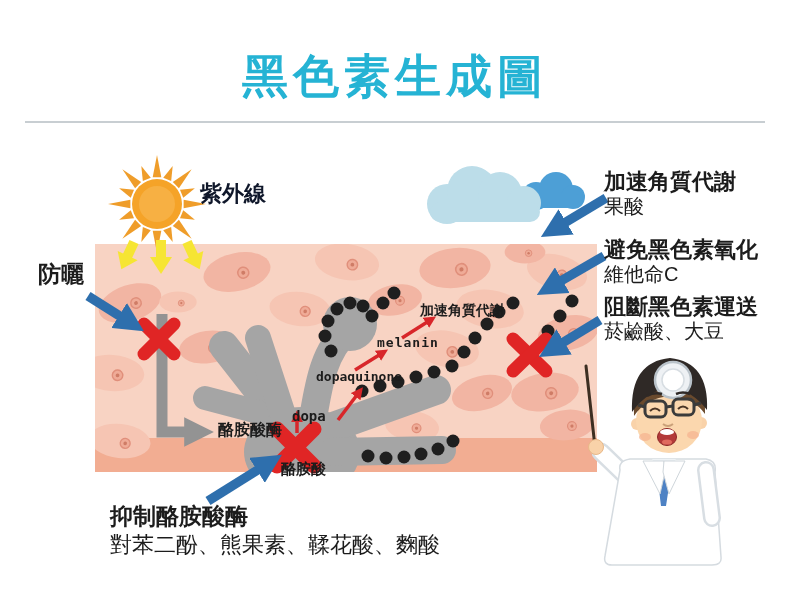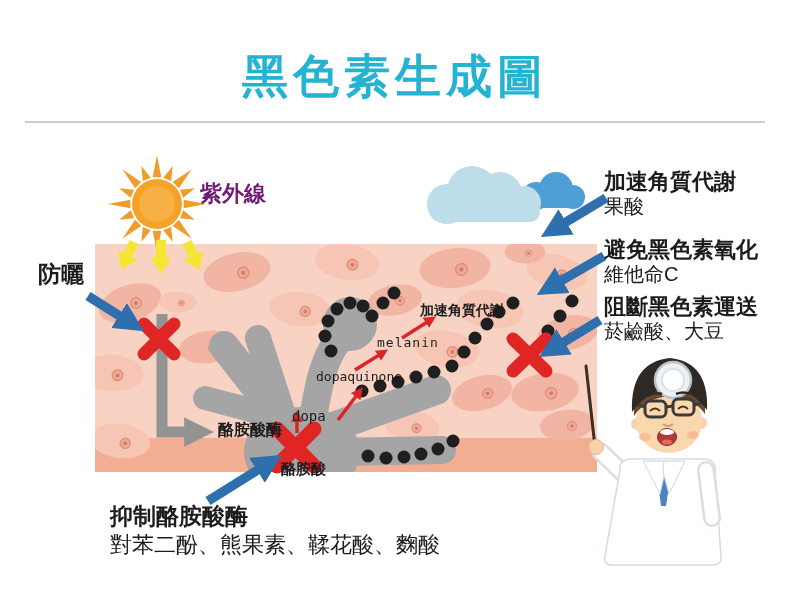--- a/index.html
+++ b/index.html
@@ -3,25 +3,25 @@
 <meta charset="utf-8">
 <style>
   html,body{margin:0;padding:0;background:#fff;}
   #canvas{position:relative;width:790px;height:593px;background:#ffffff;overflow:hidden;
           font-family:"Liberation Sans","DejaVu Sans",sans-serif;color:#1c1c1c;border-radius:12px;}
   #title{position:absolute;top:46px;left:0;width:100%;text-align:center;
          font-size:46px;font-weight:bold;letter-spacing:5px;color:#25b3d4;}
   #divider{position:absolute;top:121px;left:25px;width:740px;height:2px;background:#c8ced2;}
   svg{position:absolute;left:0;top:0;}
   .lbl{position:absolute;white-space:nowrap;line-height:1.1;}
-  .uv{left:200px;top:182px;font-size:22px;font-weight:600;color:#701a75;}
+  .uv{left:200px;top:182px;font-size:22px;font-weight:600;color:#0f172a;}
   .sunscreen{left:38px;top:262px;font-size:23px;font-weight:bold;}
   .tyrosinase{left:218px;top:423px;font-size:16px;font-weight:bold;font-family:Liberation Mono, monospace;}
   .tyrosine{left:281px;top:461px;font-size:15px;font-weight:bold;}
-  .mono{font-family:"DejaVu Sans Mono",monospace;font-weight:normal;}
+  .mono{font-family:"DejaVu Sans Mono",monospace;font-weight:bold;}
   .dopa{left:292px;top:409px;font-size:14px;}
   .dopaq{left:316px;top:370px;font-size:13px;}
   .mel{left:377px;top:336px;font-size:13px;letter-spacing:1px;}
   .meldep{left:420px;top:303px;font-size:14px;font-weight:bold;}
   .anno{position:absolute;left:604px;white-space:nowrap;}
   .anno .h{font-size:22px;font-weight:bold;line-height:1.15;text-align:right;}
   .anno .d{font-size:20px;line-height:1.2;}
   .anno-a{top:169px;} .anno-b{top:237px;} .anno-c{top:294px;}
   .anno-bottom{position:absolute;left:110px;top:503px;white-space:nowrap;}
   .anno-bottom .h{font-size:23px;font-weight:bold;line-height:1.2;}

